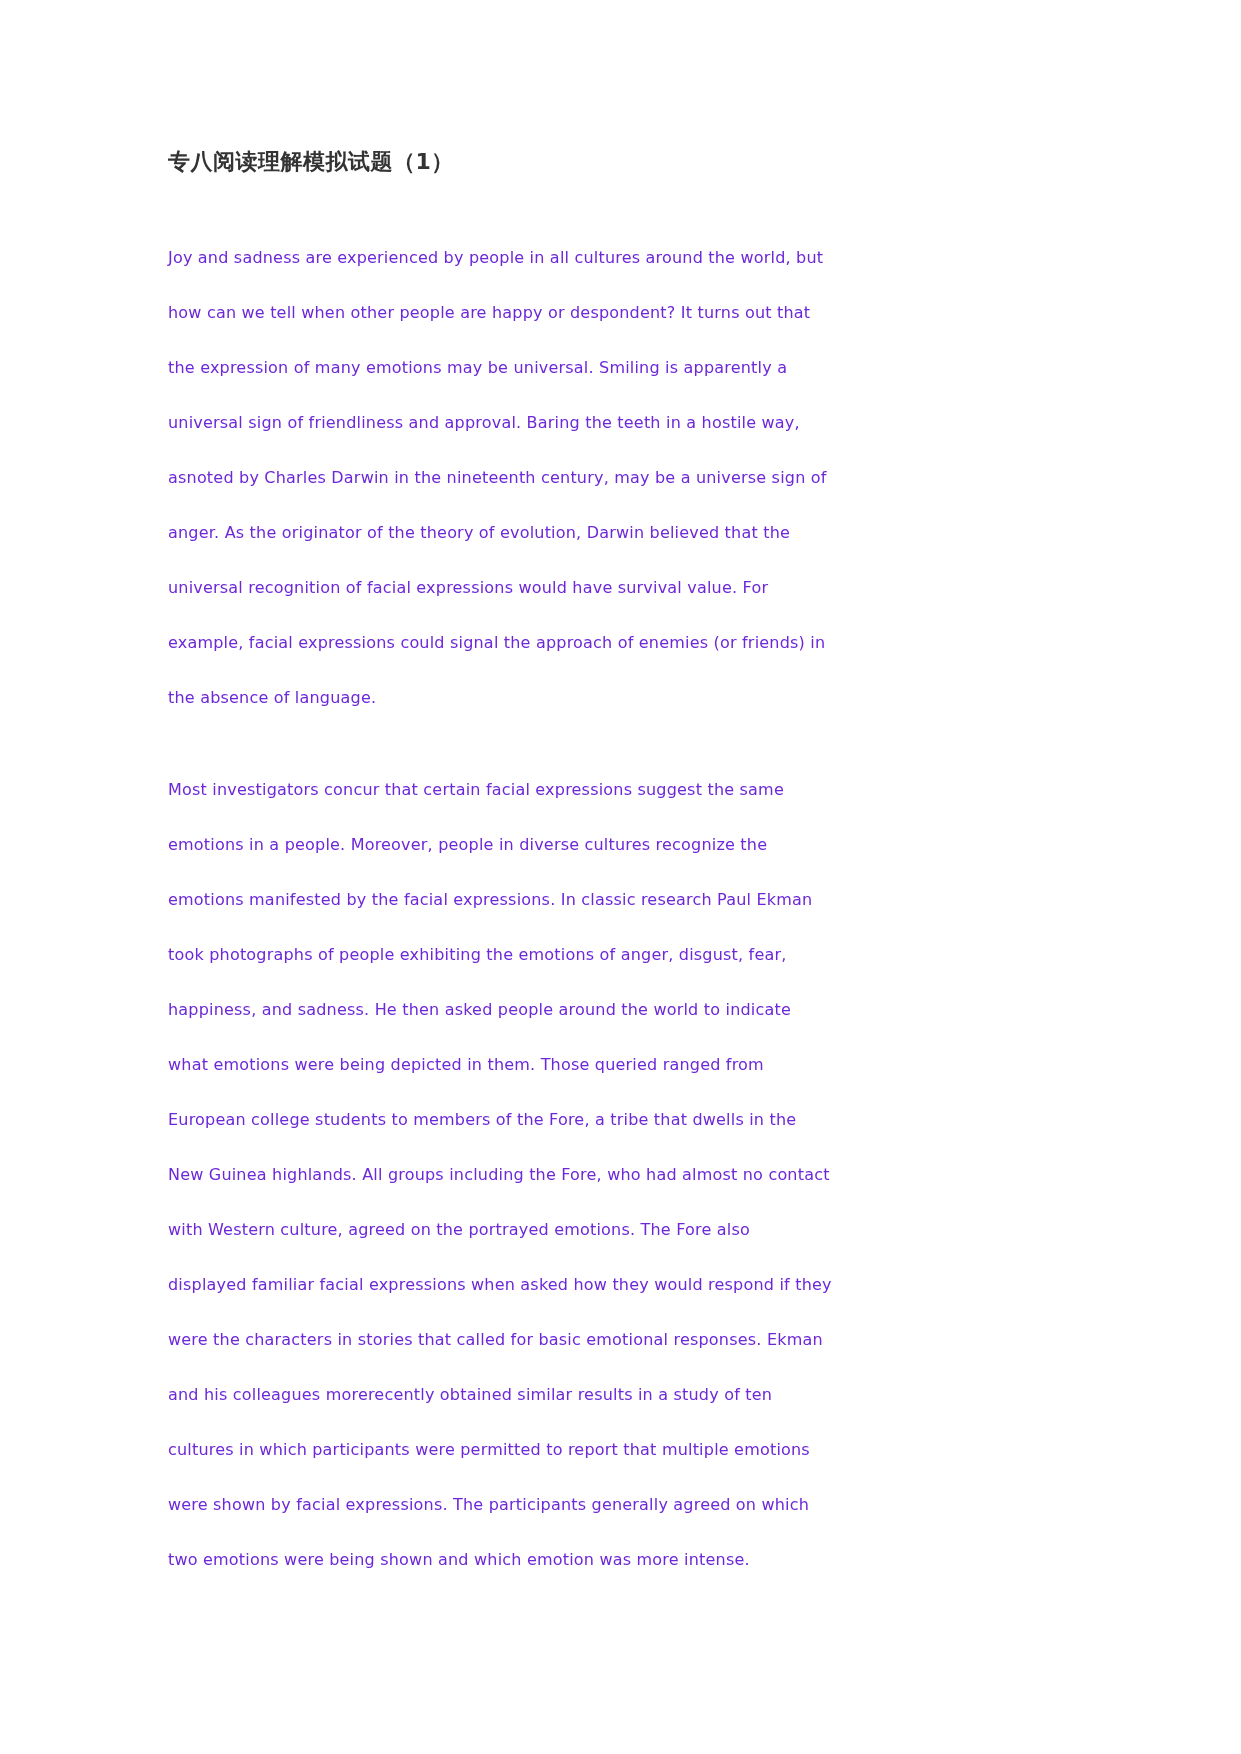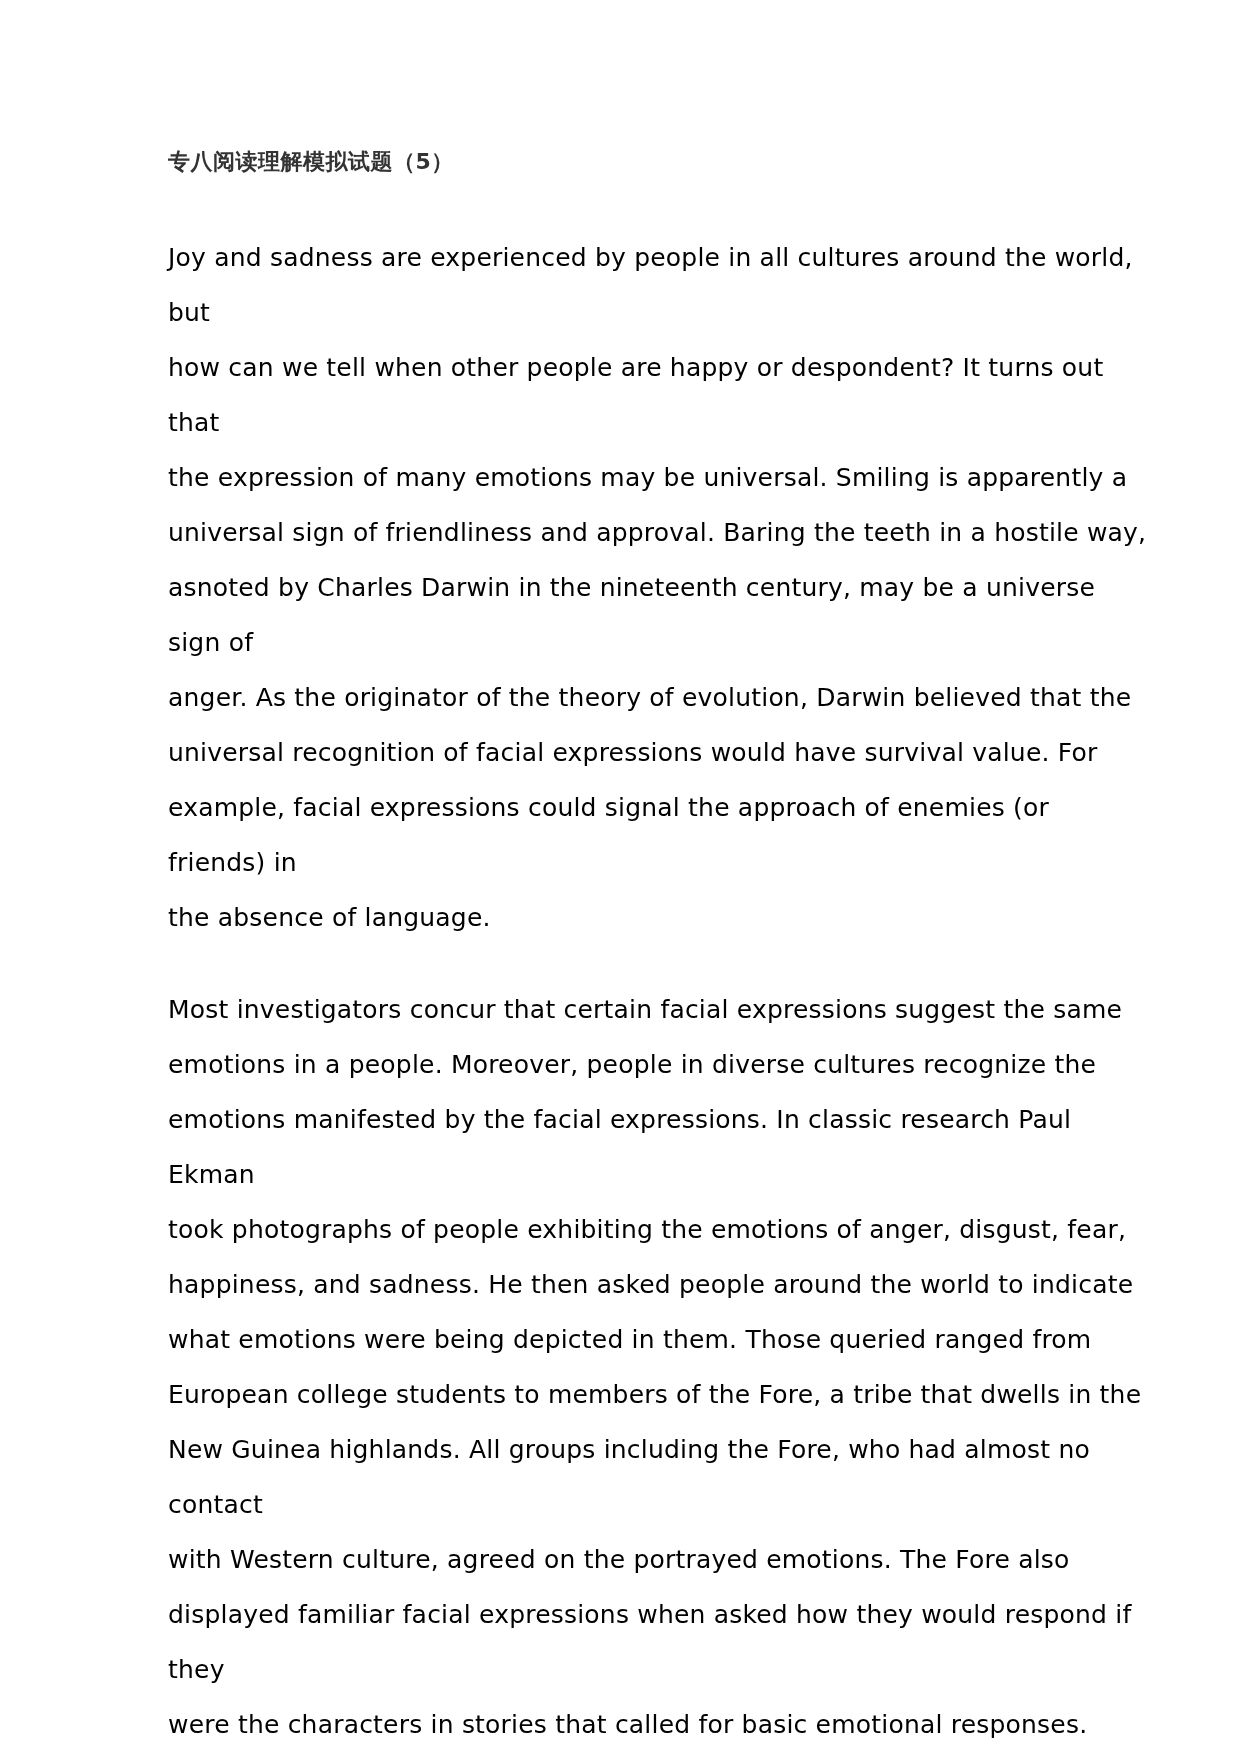--- a/index.html
+++ b/index.html
@@ -23,38 +23,38 @@
   }
   .doc-title {
     font-size: 22px;
     line-height: 28px;
     font-weight: bold;
     color: #333333;
     margin: 0 0 54px 0;
     letter-spacing: 0.5px;
   }
   .paragraph {
-    font-size: 25px;
+    font-size: 16px;
     line-height: 55px;
-    color: #000000;
+    color: #6d28d9;
     white-space: pre-line;      
     margin: 0 0 37px 0;
     letter-spacing: 0.2px;
   }
   .paragraph:last-child {
     margin-bottom: 0;
   }
 </style>
 </head>
 <body>
 
 <div class="page">
   <div class="content">
 
-    <h1 class="doc-title">专八阅读理解模拟试题（5）</h1>
+    <h1 class="doc-title">专八阅读理解模拟试题（1）</h1>
 
     <div class="paragraph">Joy and sadness are experienced by people in all cultures around the world, but
 how can we tell when other people are happy or despondent? It turns out that
 the expression of many emotions may be universal. Smiling is apparently a
 universal sign of friendliness and approval. Baring the teeth in a hostile way,
 asnoted by Charles Darwin in the nineteenth century, may be a universe sign of
 anger. As the originator of the theory of evolution, Darwin believed that the
 universal recognition of facial expressions would have survival value. For
 example, facial expressions could signal the approach of enemies (or friends) in
 the absence of language.</div>

